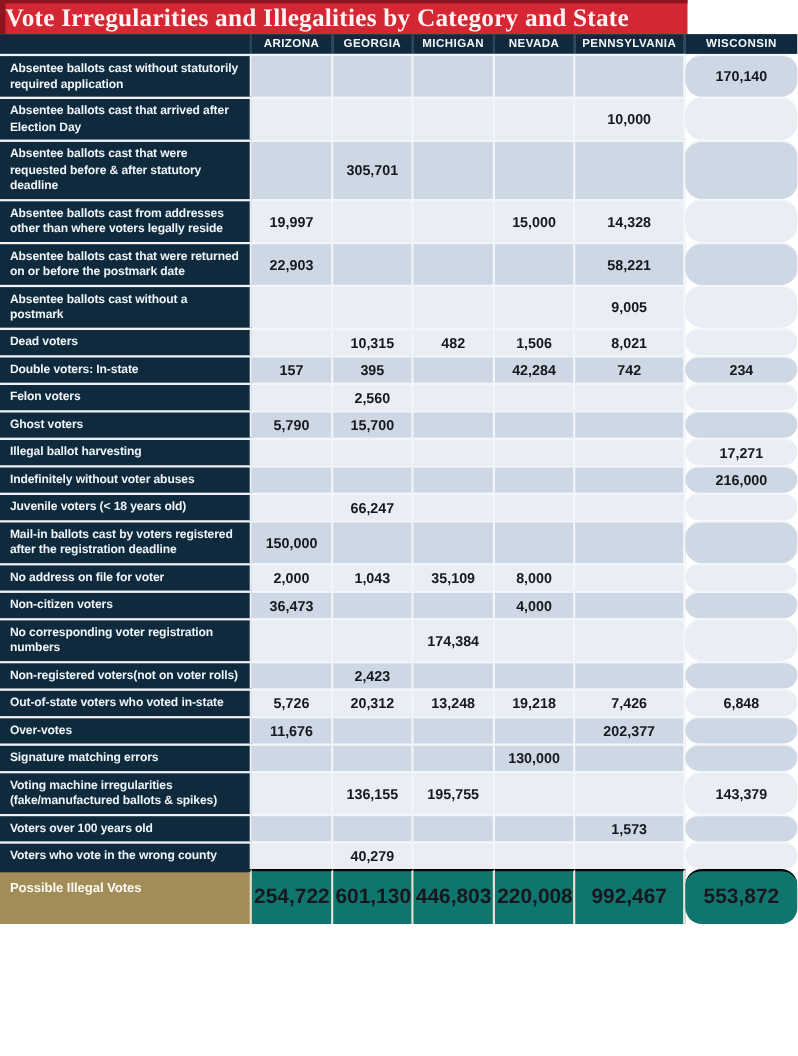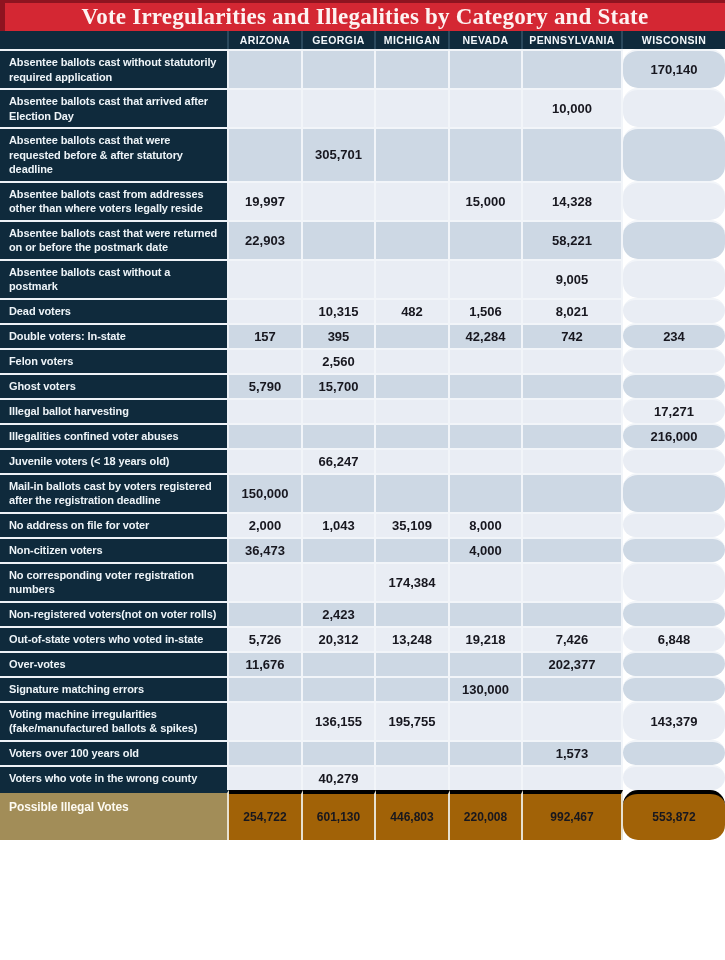--- a/index.html
+++ b/index.html
@@ -6,28 +6,28 @@
   body {
     width: 725px;
     font-family: "Liberation Sans", sans-serif;
     -webkit-font-smoothing: antialiased;
   }
   .page { width: 725px; }
 
   
   .title-bar {
     box-sizing: border-box;
-    width: 725px;
+    width: 625px;
     height: 31px;
     background: #d42733;
     border-top: 3px solid #8e1420;
     border-left: 5px solid #8e1420;
     display: flex;
     align-items: center;
-    justify-content: center;
+    justify-content: flex-start;
   }
   .title-bar h1 {
     margin: 0;
     font-family: "Liberation Serif", serif;
     font-weight: bold;
     font-size: 23px;
     line-height: 26px;
     color: #fdf3f2;
     letter-spacing: 0.2px;
     white-space: nowrap;
@@ -97,23 +97,23 @@
   tr.summary td.cat {
     background: #a28d58;
     color: #fdfaf1;
     font-size: 12px;
     padding-top: 7px;
     padding-bottom: 24px;
     border-top: 2px solid #eef2f7;
     border-right: 2px solid #e7e1d1;
   }
   tr.summary td.val {
-    background: #a16207;
-    font-size: 12px;
-    border-top: 4px solid #000000;
+    background: #0f766e;
+    font-size: 19px;
+    border-top: 2px solid #000000;
     border-right: 2px solid #e7e1d1;
   }
   tr.summary td.val:last-child { border-right: 0; }
   tbody tr.summary:last-child td.cat { border-top: 3px solid #0f2a3c; }
 </style>
 </head>
 <body>
 
 <div class="page">
 
@@ -236,21 +236,21 @@
         <tr class="light">
       <td class="cat">Illegal ballot harvesting</td>
       <td class="val"></td>
       <td class="val"></td>
       <td class="val"></td>
       <td class="val"></td>
       <td class="val"></td>
       <td class="val">17,271</td>
     </tr>
         <tr class="dark">
-      <td class="cat">Illegalities confined voter abuses</td>
+      <td class="cat">Indefinitely without voter abuses</td>
       <td class="val"></td>
       <td class="val"></td>
       <td class="val"></td>
       <td class="val"></td>
       <td class="val"></td>
       <td class="val">216,000</td>
     </tr>
         <tr class="light">
       <td class="cat">Juvenile voters (&lt; 18 years old)</td>
       <td class="val"></td>

